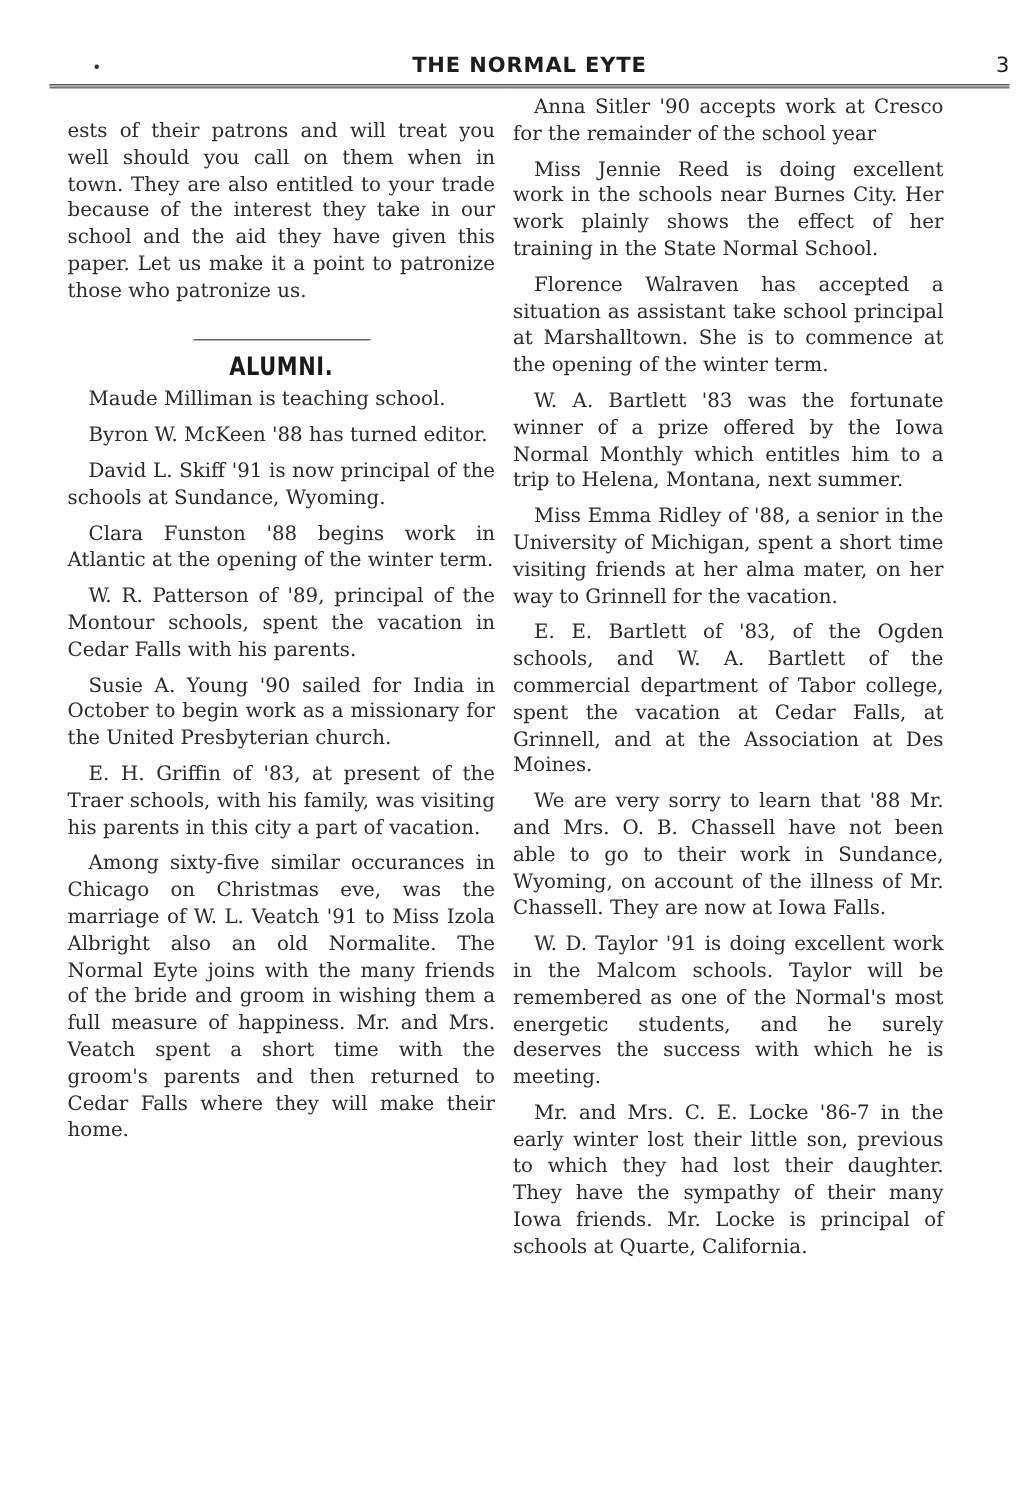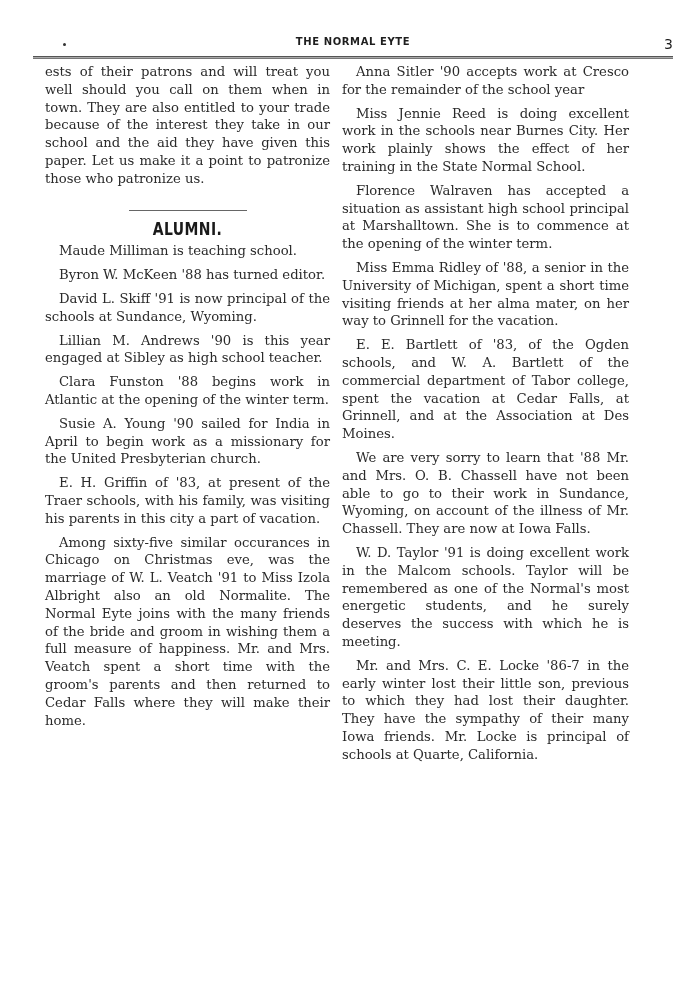--- a/index.html
+++ b/index.html
@@ -27,21 +27,21 @@
       width: 640px;
       height: 22px;
     }
     .header-title {
       position: absolute;
       left: 0; right: 0;
       top: 2px;
       text-align: center;
       font-family: "DejaVu Sans", "Liberation Sans", sans-serif;
       font-weight: bold;
-      font-size: 10px;
+      font-size: 14px;
       letter-spacing: 0.6px;
       color: #1e1e1e;
     }
     .header-page {
       position: absolute;
       right: 0;
       top: 2px;
       font-family: "DejaVu Sans", "Liberation Sans", sans-serif;
       font-size: 14px;
       color: #1e1e1e;
@@ -69,21 +69,21 @@
       line-height: 17.8px;
       text-align: justify;
       hyphens: manual;
     }
     .col-left { left: 45px; width: 285px; }
     .col-right { left: 342px; width: 287px; }
     .para {
       margin: 0 0 6px 0;
       text-indent: 14px;
     }
-    .para.noindent { text-indent: 0; }
+    .para.noindent { text-indent: 0; margin-top: 16px; }
     .rule-short {
       width: 118px;
       height: 1px;
       background: #666;
       margin: 22px auto 10px auto;
     }
     .section-heading {
       text-align: center;
       font-family: "DejaVu Sans", "Liberation Sans", sans-serif;
       font-weight: bold;
@@ -106,31 +106,32 @@
     <div class="header-rule"></div>
   </div>
 
   <div class="column col-left">
     <p class="para noindent">ests of their patrons and will treat you well should you call on them when in town. They are also entitled to your trade because of the interest they take in our school and the aid they have given this paper.  Let us make it a point to patronize those who patronize us.</p>
     <div class="rule-short"></div>
     <div class="section-heading">ALUMNI.</div>
     <p class="para">Maude Milliman is teaching school.</p>
     <p class="para">Byron W. McKeen '88 has turned editor.</p>
     <p class="para">David L. Skiff '91 is now principal of the schools at Sundance, Wyoming.</p>
-    <p class="para">Lillian M. Andrews '90 is this year engaged at Sibley as high school teacher.</p>
     <p class="para">Clara Funston '88 begins work in Atlantic at the opening of the winter term.</p>
-    <p class="para">Susie A. Young '90 sailed for India in April to begin work as a missionary for the United Presbyterian church.</p>
+    <p class="para">W. R. Patterson of '89, principal of the Montour schools, spent the vacation in Cedar Falls with his parents.</p>
+    <p class="para">Susie A. Young '90 sailed for India in October to begin work as a missionary for the United Presbyterian church.</p>
     <p class="para">E. H. Griffin of '83, at present of the Traer schools, with his family, was visiting his parents in this city a part of vacation.</p>
     <p class="para">Among sixty-five similar occurances in Chicago on Christmas eve, was the marriage of W. L. Veatch '91 to Miss Izola Albright also an old Normalite.  The Normal Eyte joins with the many friends of the bride and groom in wishing them a full measure of happiness.  Mr. and Mrs. Veatch spent a short time with the groom's parents and then returned to Cedar Falls where they will make their home.</p>
   </div>
 
   <div class="column col-right">
     <p class="para">Anna Sitler '90 accepts work at Cresco for the remainder of the school year</p>
     <p class="para">Miss Jennie Reed is doing excellent work in the schools near Burnes City.  Her work plainly shows the effect of her training in the State Normal School.</p>
-    <p class="para">Florence Walraven has accepted a situation as assistant high school principal at Marshalltown.  She is to commence at the opening of the winter term.</p>
+    <p class="para">Florence Walraven has accepted a situation as assistant take school principal at Marshalltown.  She is to commence at the opening of the winter term.</p>
+    <p class="para">W. A. Bartlett '83 was the fortunate winner of a prize offered by the Iowa Normal Monthly which entitles him to a trip to Helena, Montana, next summer.</p>
     <p class="para">Miss Emma Ridley of '88, a senior in the University of Michigan, spent a short time visiting friends at her alma mater, on her way to Grinnell for the vacation.</p>
     <p class="para">E. E. Bartlett of '83, of the Ogden schools, and W. A. Bartlett of the commercial department of Tabor college, spent the vacation at Cedar Falls, at Grinnell, and at the Association at Des Moines.</p>
     <p class="para">We are very sorry to learn that '88 Mr. and Mrs. O. B. Chassell have not been able to go to their work in Sundance, Wyoming, on account of the illness of Mr. Chassell. They are now at Iowa Falls.</p>
     <p class="para">W. D. Taylor '91 is doing excellent work in the Malcom schools.  Taylor will be remembered as one of the Normal's most energetic students, and he surely deserves the success with which he is meeting.</p>
     <p class="para">Mr. and Mrs. C. E. Locke '86-7 in the early winter lost their little son, previous to which they had lost their daughter. They have the sympathy of their many Iowa friends.  Mr. Locke is principal of schools at Quarte, California.</p>
   </div>
 
 </div>
 
 </body></html>

